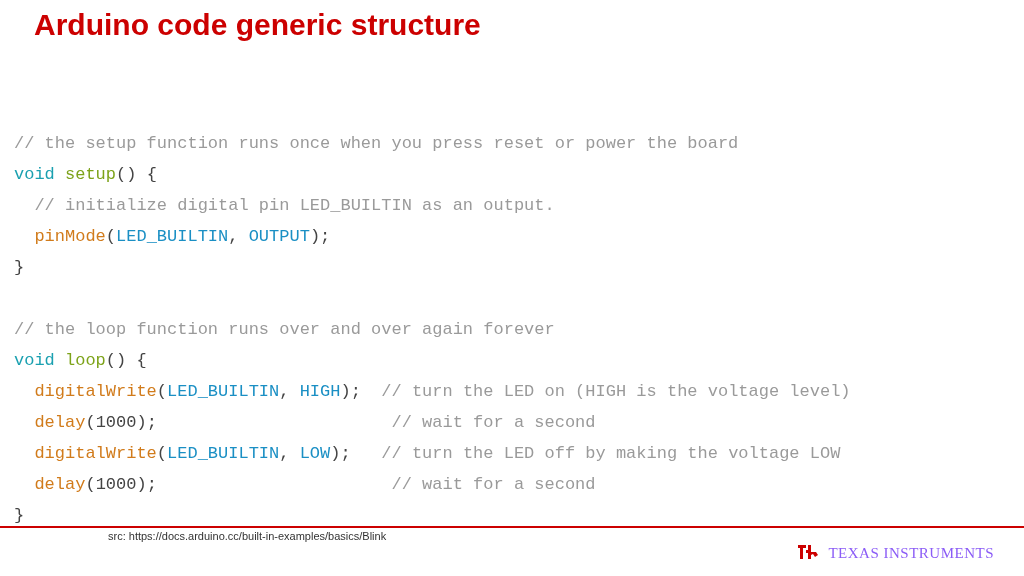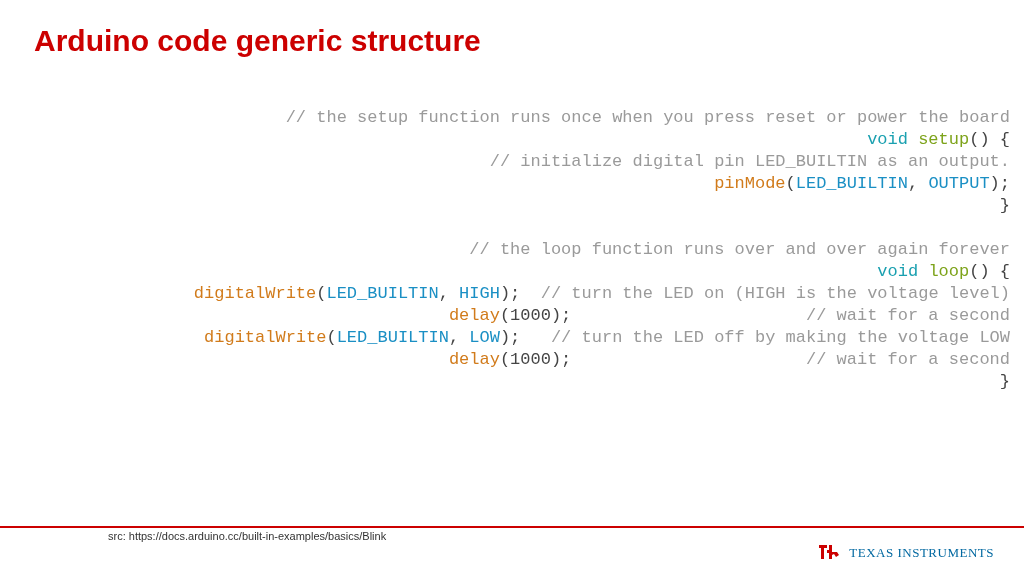--- a/index.html
+++ b/index.html
@@ -1,30 +1,30 @@
 <!DOCTYPE html>
 <html><head>
 <meta charset="utf-8">
 <style>
   * { margin: 0; padding: 0; box-sizing: border-box; }
   html, body { width: 1024px; height: 576px; overflow: hidden; background: #fff; font-family: Arial, Helvetica, sans-serif; }
   .slide { position: relative; width: 1024px; height: 576px; background: #fff; }
-  .title { position: absolute; top: 24px; left: 34px; font-size: 30px; font-weight: 700; color: #cc0000; }
-  .code { position: absolute; top: 107px; left: 14px; right: 14px; font-family: "Consolas", "Courier New", monospace; font-size: 17px; line-height: 22px; white-space: pre; color: #444; text-align: right; }
+  .title { position: absolute; top: 8px; left: 34px; font-size: 30px; font-weight: 700; color: #cc0000; }
+  .code { position: absolute; top: 128px; left: 14px; right: 14px; font-family: "Consolas", "Courier New", monospace; font-size: 17px; line-height: 31px; white-space: pre; color: #444; }
   .c-comment { color: #9a9a9a; }
   .c-keyword { color: #1aa0b0; }   
   .c-func    { color: #7da31a; }   
   .c-call    { color: #d17b1b; }   
   .c-const   { color: #1a8fc4; }   
   .c-num     { color: #444; }
   .c-punc    { color: #444; }
   .footer-rule { position: absolute; left: 0; right: 0; bottom: 48px; height: 2px; background: #cc0000; }
   .src { position: absolute; bottom: 34px; left: 108px; font-size: 11px; color: #333; }
   .logo { position: absolute; bottom: 12px; right: 30px; display: flex; align-items: center; gap: 6px; }
-  .logo-text { font-family: Georgia, 'Times New Roman', serif; font-size: 13px; letter-spacing: 0.5px; color: #0369a1; font-weight: 400; }
+  .logo-text { font-family: Georgia, 'Times New Roman', serif; font-size: 15px; letter-spacing: 0.5px; color: #8b5cf6; font-weight: 400; }
   .logo-mark svg { display: block; }
 </style>
 </head>
 <body>
 
 <div class="slide">
 
   <h1 class="title">Arduino code generic structure</h1>
 
   <div class="code"><span class="c-comment">// the setup function runs once when you press reset or power the board</span>

